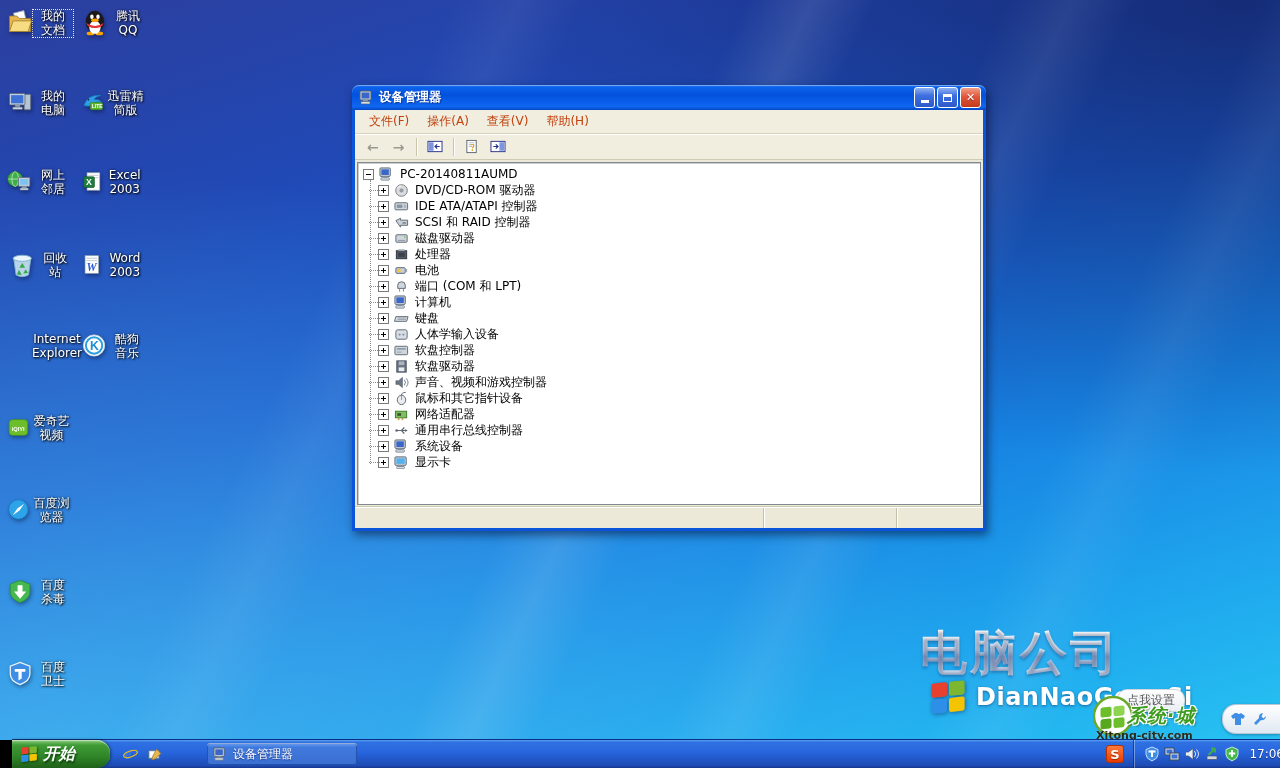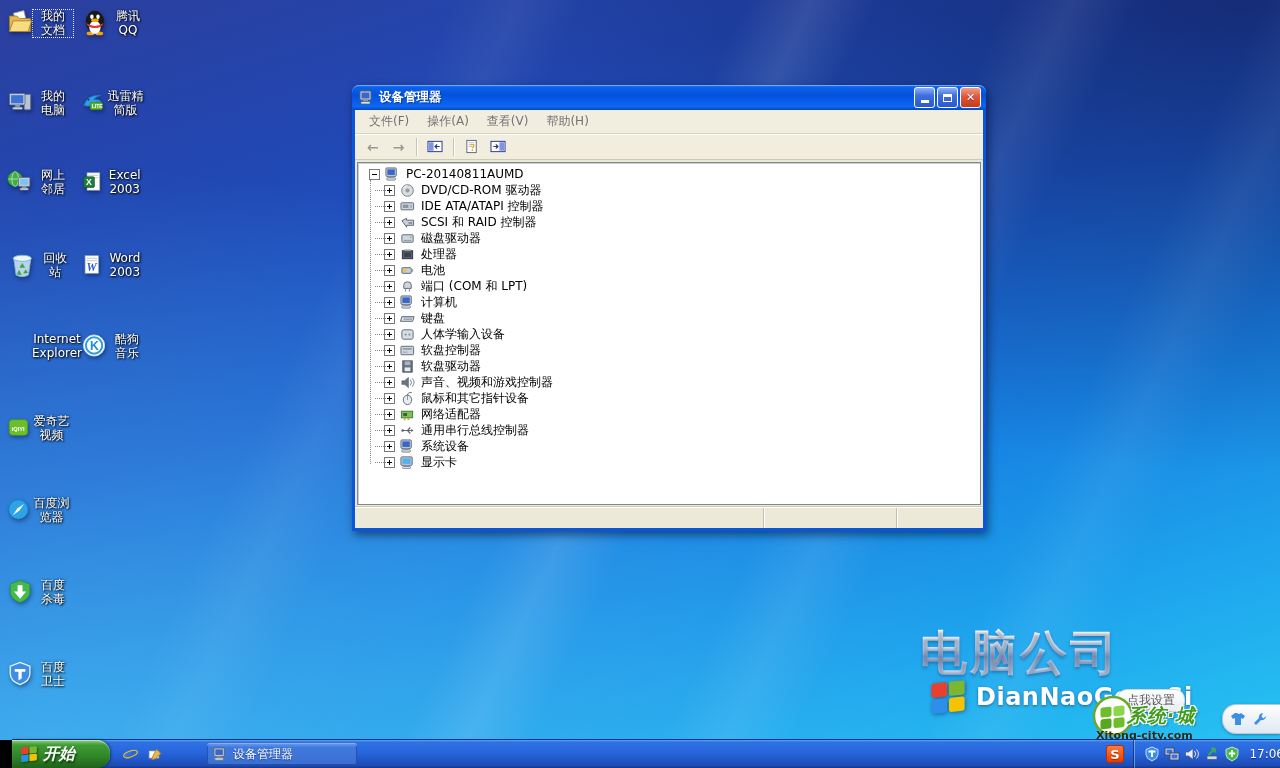--- a/index.html
+++ b/index.html
@@ -80,30 +80,30 @@
     width:21px;height:21px;margin-left:2px;border-radius:3px;border:1px solid #fff;
     display:flex;align-items:center;justify-content:center;color:#fff;font-size:11px;font-weight:bold;
     background:linear-gradient(180deg,#8fb2f2 0%,#3e6fe0 40%,#2d59c8 100%);box-sizing:border-box;
     text-shadow:0 1px 1px rgba(0,0,60,.4);cursor:pointer;
   }
   .winbtn.close{background:linear-gradient(180deg,#f0a088 0%,#e2573a 45%,#c23a1c 100%);}
   .winbtn .minbar{width:8px;height:3px;background:#fff;margin-top:8px;}
   .winbtn .maxbox{width:9px;height:8px;border:1px solid #fff;border-top-width:3px;box-sizing:border-box;}
   #win-client{flex:1;display:flex;flex-direction:column;margin:0 3px 3px 3px;background:#ece9d8;overflow:hidden;}
   #menubar{height:23px;display:flex;align-items:center;background:#f1eee0;border-bottom:1px solid #d8d4bc;padding-left:5px;}
-  .menu-item{font-size:12px;color:#737373;padding:3px 9px;cursor:default;}
+  .menu-item{font-size:12px;color:#c2410c;padding:3px 9px;cursor:default;}
   #toolbar{height:25px;display:flex;align-items:center;background:#f1eee0;border-bottom:1px solid #cfcab2;box-shadow:inset 0 1px 0 #fff;padding-left:6px;gap:2px;}
   .tb-arrow{font-size:14px;font-weight:bold;color:#9a9a8c;padding:0 6px;}
   .tb-sep{width:1px;height:18px;background:#c8c4ae;box-shadow:1px 0 0 #fff;margin:0 4px;}
   .tb-btn{width:22px;height:20px;display:flex;align-items:center;justify-content:center;border:1px solid transparent;border-radius:2px;cursor:pointer;}
   .tb-btn svg{width:16px;height:15px;}
   #treepanel{
     flex:1;background:#fff;margin:2px;border:1px solid #808890;
     box-shadow:inset 1px 1px 0 rgba(60,60,60,.25);
-    position:relative;overflow:hidden;padding:3px 0 0 8px;
+    position:relative;overflow:hidden;padding:3px 0 0 2px;
   }
   #trunk{position:absolute;left:12px;top:17px;width:1px;height:284px;border-left:1px dotted #8a8a8a;}
   .trow{height:16px;display:flex;align-items:center;position:relative;font-size:12px;color:#000;white-space:nowrap;cursor:default;}
   .trow.child::before{content:"";position:absolute;left:9px;top:8px;width:11px;border-top:1px dotted #8a8a8a;}
   .pbox{
     width:9px;height:9px;background:#fff;border:1px solid #7a7a7a;box-sizing:content-box;flex:0 0 auto;
     background-image:linear-gradient(#000,#000),linear-gradient(#000,#000);
     background-repeat:no-repeat;background-position:center;background-size:5px 1px,1px 5px;cursor:pointer;
   }
   .pbox.minus{background-size:5px 1px,0 0;}

